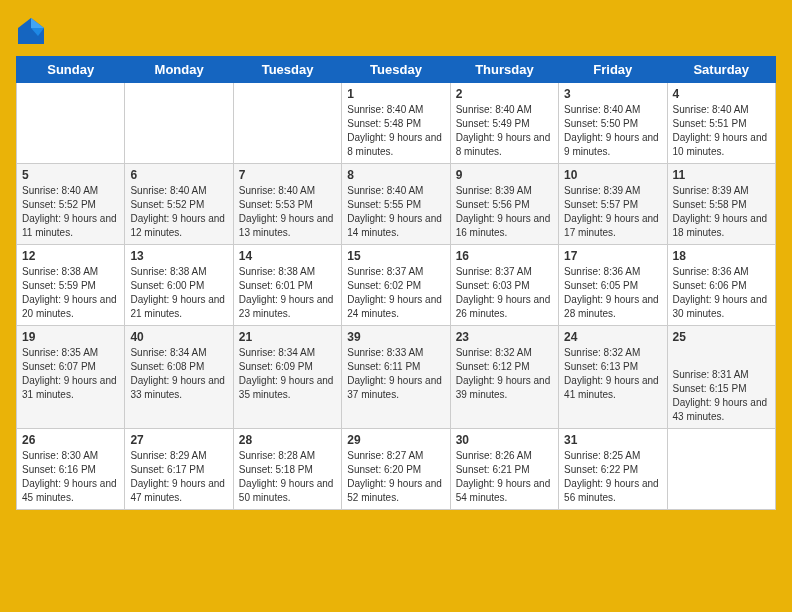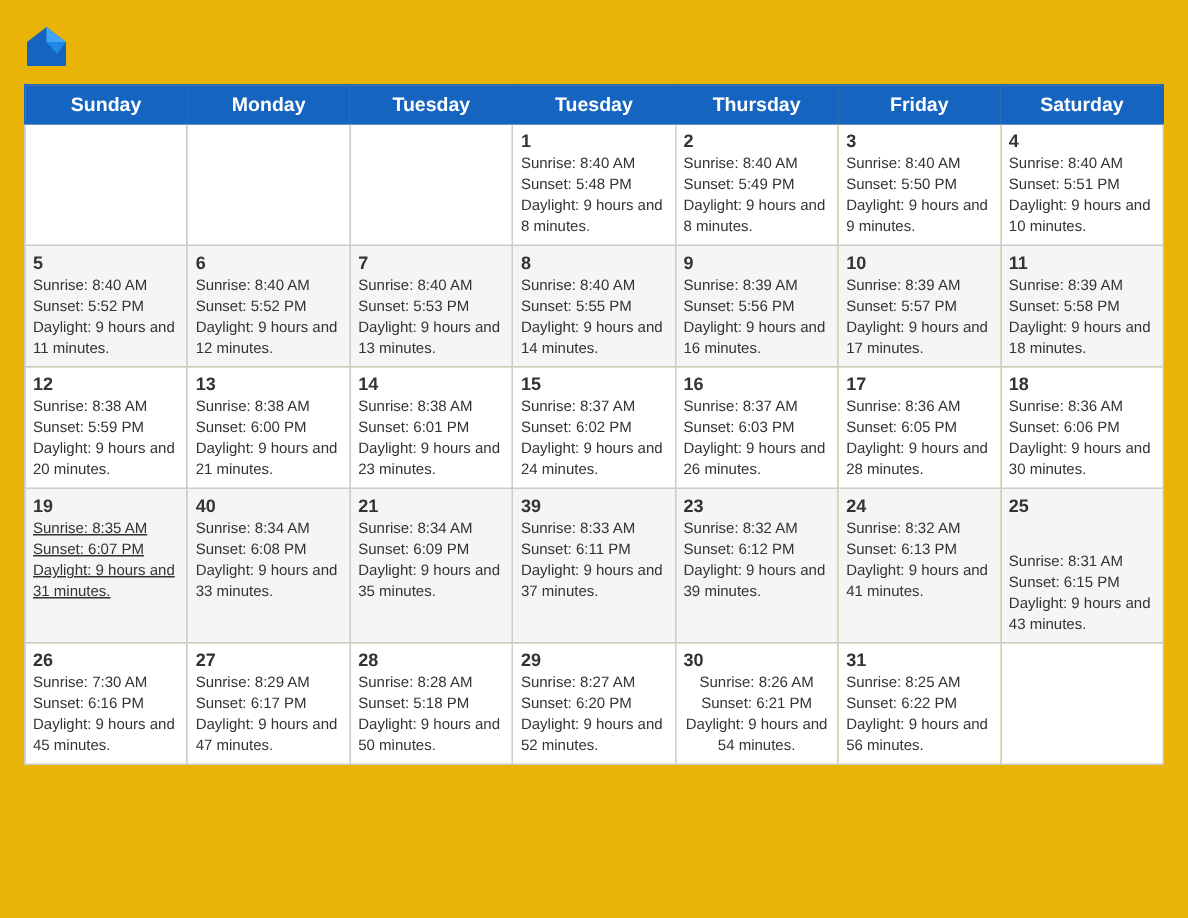--- a/index.html
+++ b/index.html
@@ -247,21 +247,21 @@
           <td>
             <span class="day-number">18</span>
             <div class="day-info" style="white-space: pre-line;">Sunrise: 8:36 AM
 Sunset: 6:06 PM
 Daylight: 9 hours and 30 minutes.</div>
           </td>
         </tr>
         <tr>
           <td>
             <span class="day-number">19</span>
-            <div class="day-info" style="white-space: pre-line; text-decoration: underline;">Sunrise: 8:35 AM
+            <div class="day-info" style="white-space: pre-line;">Sunrise: 8:35 AM
 Sunset: 6:07 PM
 Daylight: 9 hours and 31 minutes.</div>
           </td>
           <td>
             <span class="day-number">40</span>
             <div class="day-info" style="white-space: pre-line;">Sunrise: 8:34 AM
 Sunset: 6:08 PM
 Daylight: 9 hours and 33 minutes.</div>
           </td>
           <td>
@@ -291,21 +291,21 @@
           <td>
             <span class="day-number">25</span>
             <div class="day-info" style="white-space: pre-line; margin-top: 24px;">Sunrise: 8:31 AM
 Sunset: 6:15 PM
 Daylight: 9 hours and 43 minutes.</div>
           </td>
         </tr>
         <tr>
           <td>
             <span class="day-number">26</span>
-            <div class="day-info" style="white-space: pre-line;">Sunrise: 7:30 AM
+            <div class="day-info" style="white-space: pre-line;">Sunrise: 8:30 AM
 Sunset: 6:16 PM
 Daylight: 9 hours and 45 minutes.</div>
           </td>
           <td>
             <span class="day-number">27</span>
             <div class="day-info" style="white-space: pre-line;">Sunrise: 8:29 AM
 Sunset: 6:17 PM
 Daylight: 9 hours and 47 minutes.</div>
           </td>
           <td>
@@ -315,21 +315,21 @@
 Daylight: 9 hours and 50 minutes.</div>
           </td>
           <td>
             <span class="day-number">29</span>
             <div class="day-info" style="white-space: pre-line;">Sunrise: 8:27 AM
 Sunset: 6:20 PM
 Daylight: 9 hours and 52 minutes.</div>
           </td>
           <td>
             <span class="day-number">30</span>
-            <div class="day-info" style="white-space: pre-line; text-align: center;">Sunrise: 8:26 AM
+            <div class="day-info" style="white-space: pre-line;">Sunrise: 8:26 AM
 Sunset: 6:21 PM
 Daylight: 9 hours and 54 minutes.</div>
           </td>
           <td>
             <span class="day-number">31</span>
             <div class="day-info" style="white-space: pre-line;">Sunrise: 8:25 AM
 Sunset: 6:22 PM
 Daylight: 9 hours and 56 minutes.</div>
           </td>
           <td class="empty-cell"></td>

